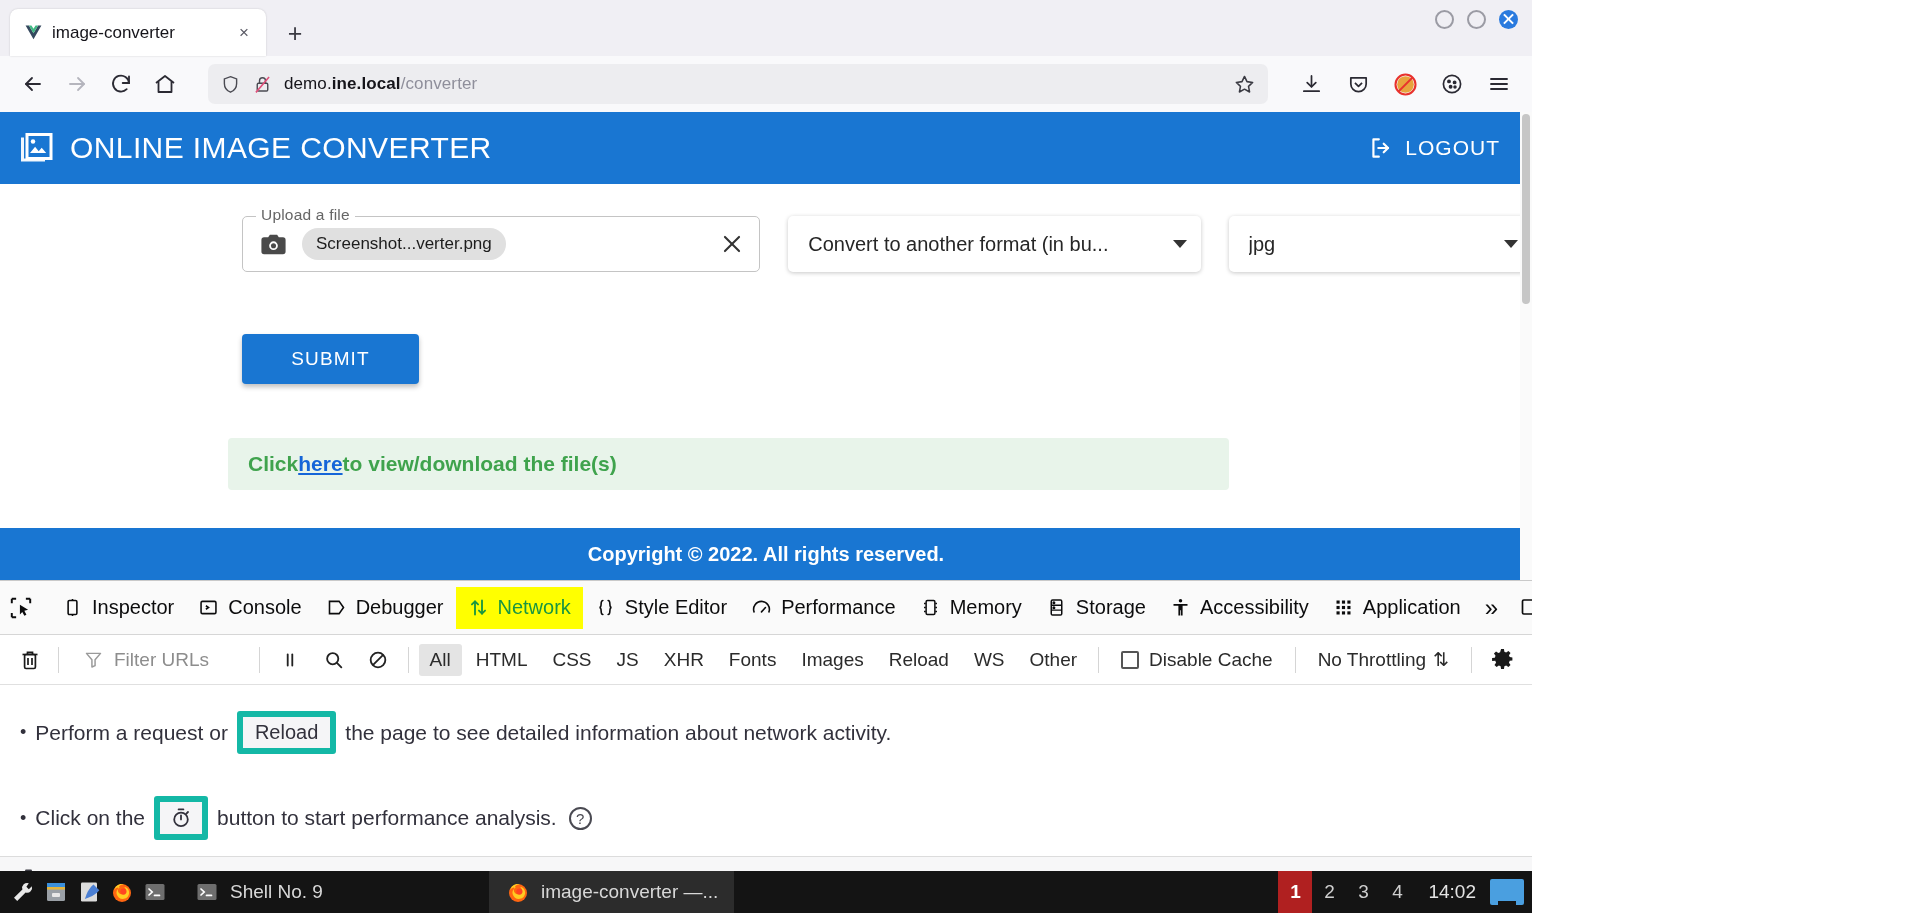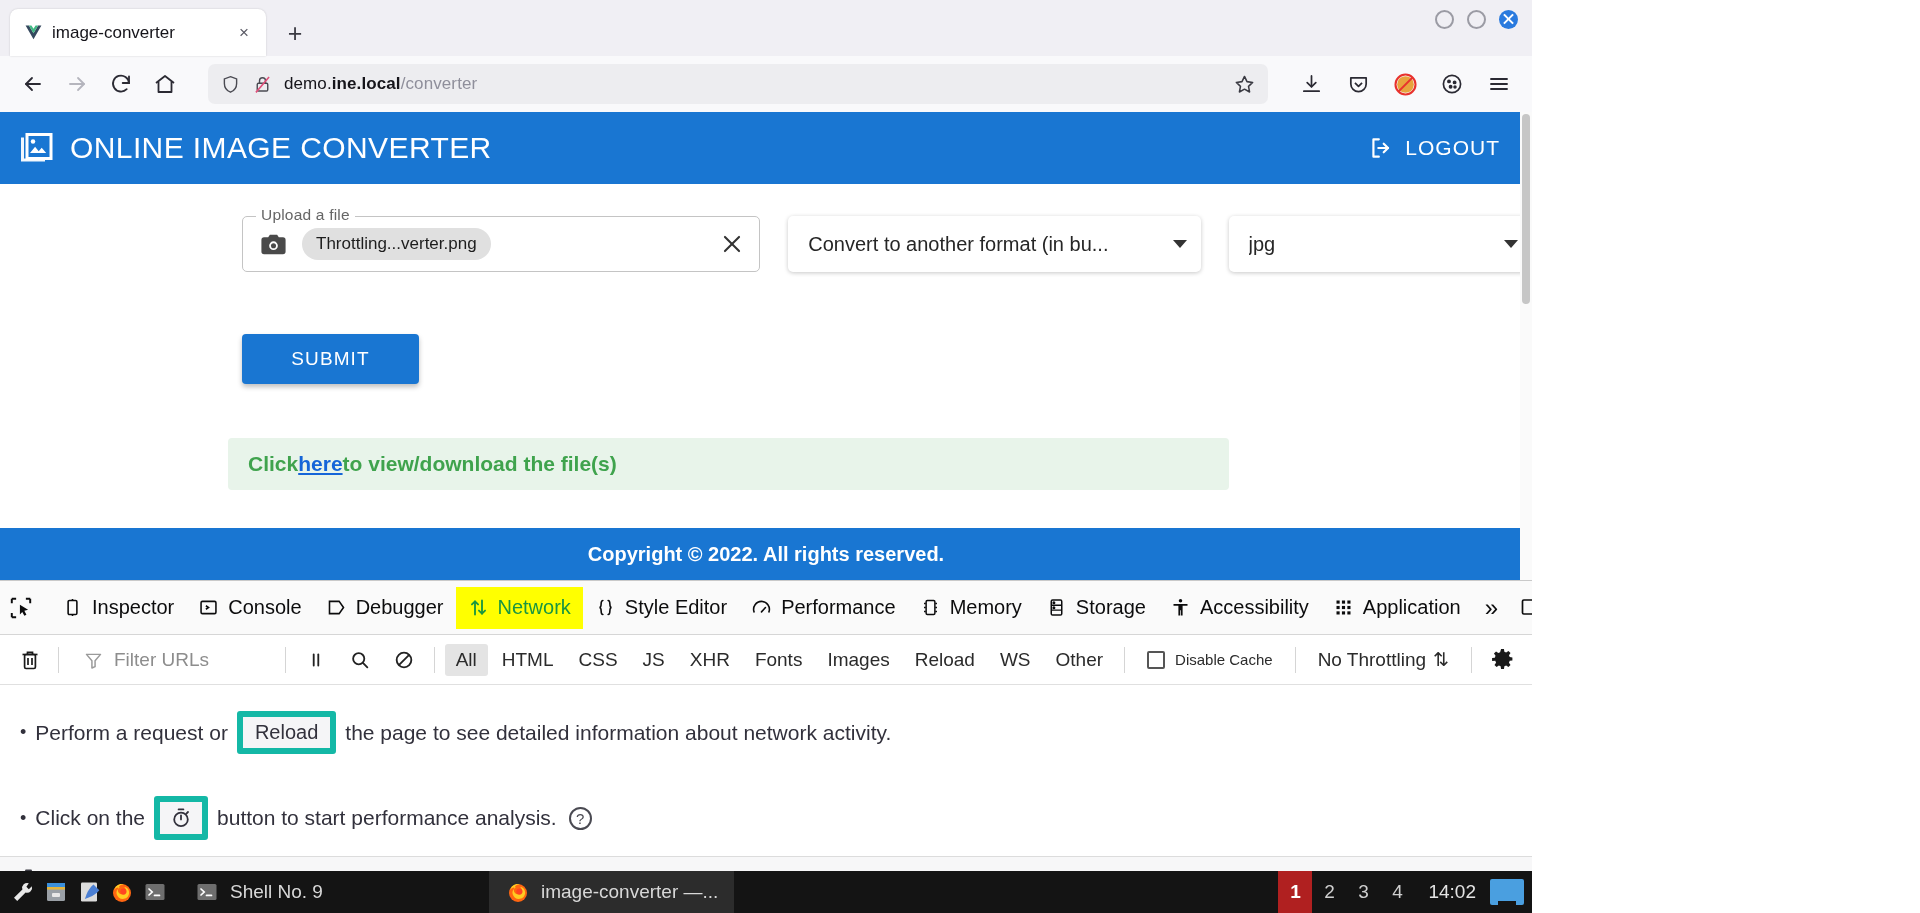--- a/index.html
+++ b/index.html
@@ -183,34 +183,34 @@
     justify-content:center; color:#0c0c0d; font-size:22px;
   }
 
   .dt-toolbar {
     height:50px; flex:0 0 50px; display:flex; align-items:center;
     background:#fff; border-bottom:1px solid #e0e0e0; padding:0 10px 0 12px;
     gap:4px;
   }
   .dt-trash { width:36px; height:36px; display:flex; align-items:center; justify-content:center; }
   .dt-filter {
-    display:flex; align-items:flex-end; gap:10px; flex:1; padding-left:14px;
+    display:flex; align-items:flex-start; gap:10px; flex:1; padding-left:14px;
   }
   .dt-filter-ph { font-size:19px; color:#8d8d8d; }
   .dt-tbtn {
     width:40px; height:36px; display:flex; align-items:center;
     justify-content:center; color:#222;
   }
   .dt-types { display:flex; align-items:center; gap:3px; }
   .dt-type {
     font-size:19px; color:#2b2b2b; padding:5px 11px; border-radius:3px;
   }
   .dt-type.sel { background:#e4e4e4; font-weight:500; }
   .dt-check {
-    display:flex; align-items:center; gap:10px; font-size:15px;
+    display:flex; align-items:center; gap:10px; font-size:19px;
     color:#2b2b2b; padding:0 12px;
   }
   .dt-box {
     width:18px; height:18px; border:2px solid #555; border-radius:2px;
   }
   .dt-throttle {
     display:flex; align-items:center; gap:7px; font-size:19px;
     color:#2b2b2b; padding:0 12px;
   }
   .dt-vsep { width:1px; height:26px; background:#d5d5d5; margin:0 6px; }
@@ -411,21 +411,21 @@
 
           <div class="file-field">
             <span class="legend">Upload a file</span>
             <span>
               <svg width="29" height="29" viewBox="0 0 24 24" fill="#4a4a4a">
                 <path d="M9 4l-1.4 2H4.2A2.2 2.2 0 0 0 2 8.2v9.6A2.2 2.2 0 0 0 4.2 20h15.6a2.2 2.2 0 0 0 2.2-2.2V8.2A2.2 2.2 0 0 0 19.8 6h-3.4L15 4z"></path>
                 <circle cx="12" cy="13" r="3.6" fill="#fff"></circle>
                 <circle cx="12" cy="13" r="2.1" fill="#4a4a4a"></circle>
               </svg>
             </span>
-            <span class="file-chip">Throttling...verter.png</span>
+            <span class="file-chip">Screenshot...verter.png</span>
             <span class="file-clear">
               <svg width="26" height="26" viewBox="0 0 24 24" stroke="#333" stroke-width="1.9" stroke-linecap="round">
                   <path d="M5.5 5.5l13 13"></path>
                   <path d="M18.5 5.5l-13 13"></path>
                 </svg>
             </span>
           </div>
 
           <div class="select-box conv">
             <span class="select-value">Convert to another format (in bu...</span>

